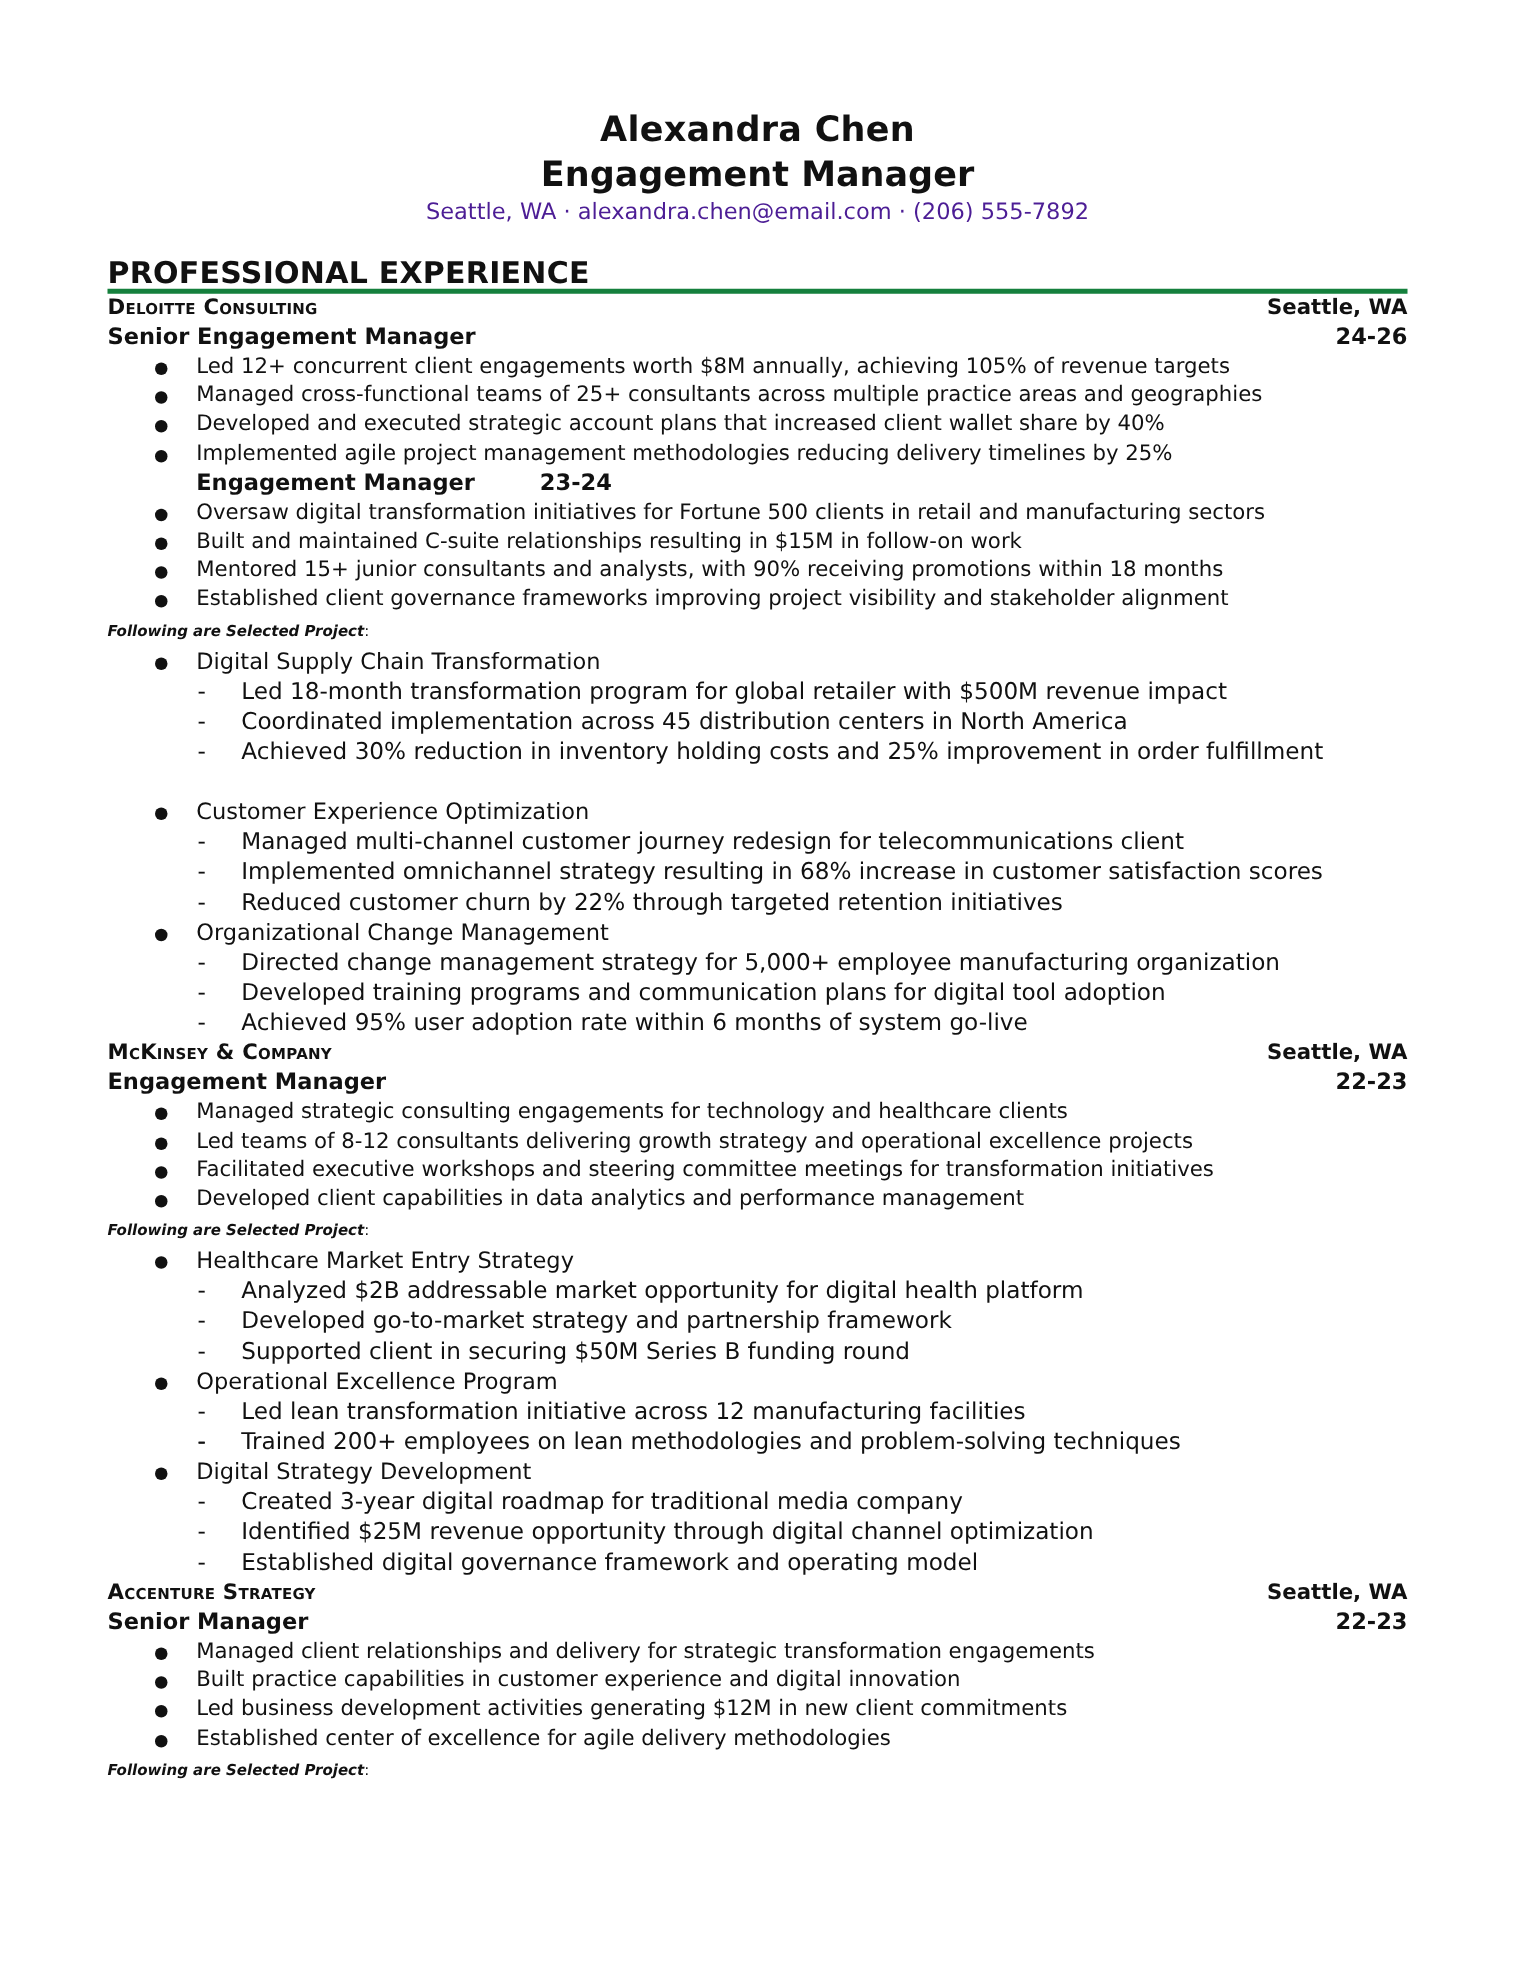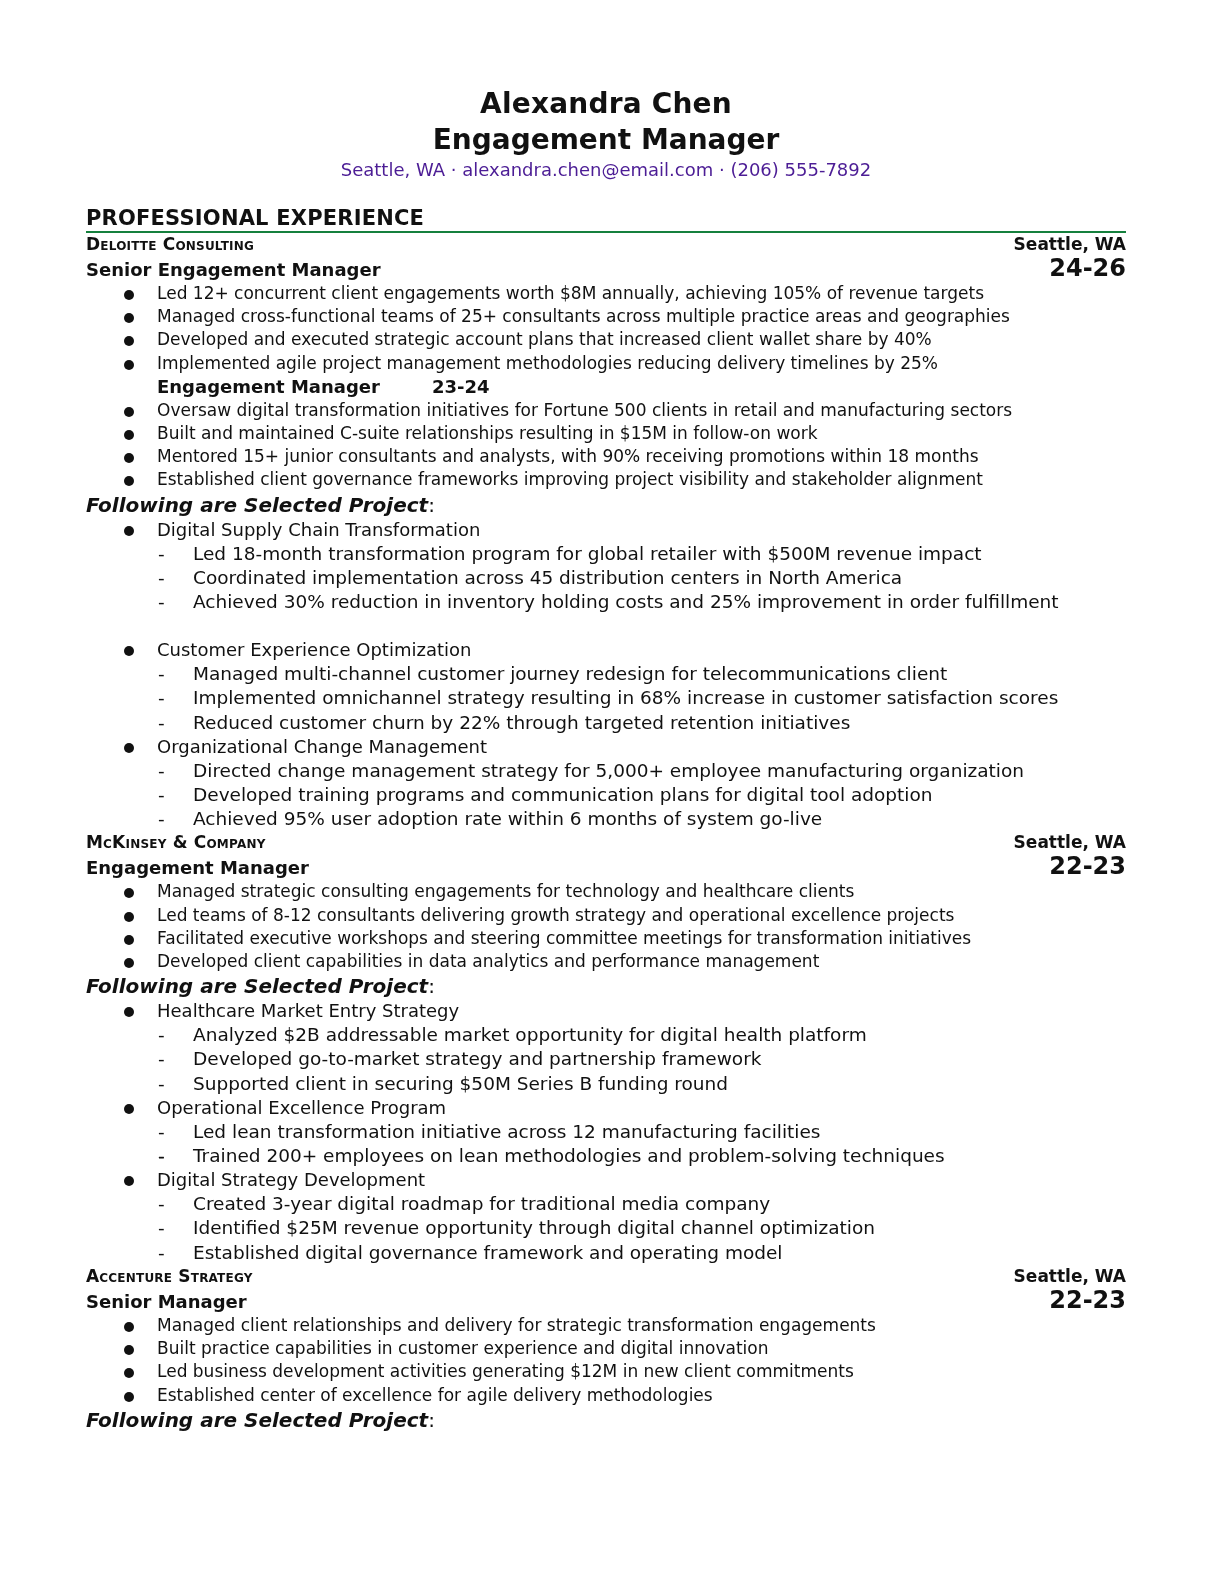--- a/index.html
+++ b/index.html
@@ -2,32 +2,32 @@
 <html><head>
 <meta charset="utf-8">
 <style>
   html, body { margin: 0; padding: 0; background: #ffffff; }
   body { width: 1224px; height: 1584px; position: relative; overflow: hidden; color: #111; font-family: "DejaVu Sans", sans-serif; }
   .page { position: absolute; left: 86px; top: 86px; width: 1040px; }
   .hdr { text-align: center; }
   .name { font-weight: bold; font-size: 28px; line-height: 36px; letter-spacing: 0.2px; }
   .role-title { font-weight: bold; font-size: 28px; line-height: 36px; }
   .contact { font-size: 18px; line-height: 24px; margin-top: 0; color: #4c1d95; }
-  .sec-title { font-weight: bold; font-size: 21px; line-height: 26px; margin-top: 23px; border-bottom: 2px solid #15803d; padding-bottom: 0; letter-spacing: 0.2px; }
+  .sec-title { font-weight: bold; font-size: 24px; line-height: 26px; margin-top: 23px; border-bottom: 4px solid #15803d; padding-bottom: 0; letter-spacing: 0.2px; }
   .row { display: flex; justify-content: space-between; align-items: baseline; }
   .company { font-weight: bold; font-variant: small-caps; font-size: 17px; line-height: 23px; letter-spacing: 0.2px; }
   .loc { font-weight: bold; font-size: 17px; line-height: 23px; margin-left: 16px; }
   .jobtitle { font-weight: bold; font-size: 18px; line-height: 24px; }
-  .dates { font-weight: bold; font-size: 24px; line-height: 24px; text-align: center; }
+  .dates { font-weight: bold; font-size: 18px; line-height: 24px; text-align: center; }
   .subrole { font-weight: bold; font-size: 18px; line-height: 24px; padding-left: 71px; }
   .subrole .sd { margin-left: 52px; }
   ul.b { list-style: none; margin: 0; padding: 0; }
   ul.b > li { position: relative; padding-left: 71px; font-size: 17px; line-height: 23.2px; white-space: nowrap; }
   ul.b > li .dot { position: absolute; left: 38px; top: 8px; width: 10px; height: 10px; border-radius: 50%; background: #111; }
-  .sel { font-weight: bold; font-style: italic; font-size: 20px; line-height: 26px; }
+  .sel { font-weight: bold; font-style: italic; font-size: 12px; line-height: 26px; }
   .sel .colon { font-weight: normal; font-style: normal; }
   ul.p { list-style: none; margin: 0; padding: 0; }
   ul.p > li.proj { position: relative; padding-left: 71px; font-size: 18px; line-height: 24px; white-space: nowrap; }
   ul.p > li.proj > .dot { position: absolute; left: 38px; top: 8px; width: 10px; height: 10px; border-radius: 50%; background: #111; }
   ul.d { list-style: none; margin: 0; padding: 0; }
   ul.d > li { position: relative; padding-left: 36px; font-size: 18.5px; line-height: 24.2px; white-space: nowrap; margin-left: -71px; padding-left: 107px; }
   ul.d > li .dash { position: absolute; left: 72px; top: 0; }
   .gap { height: 24px; }
 </style>
 </head>

